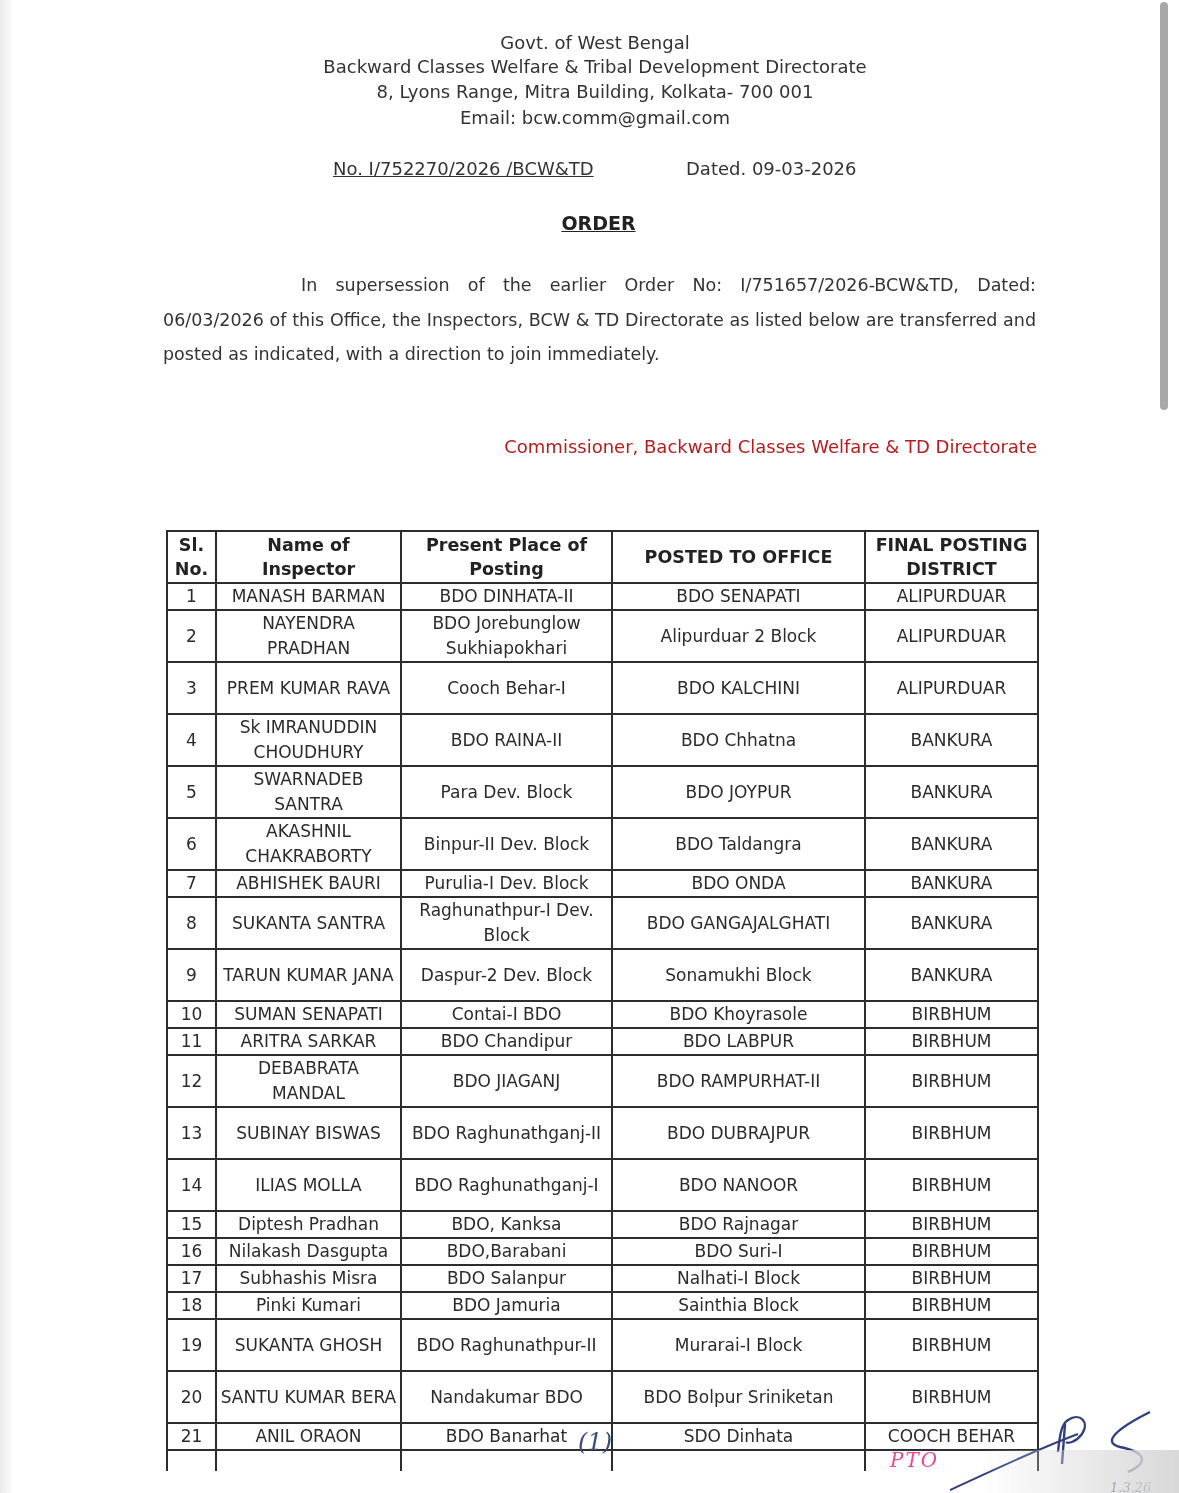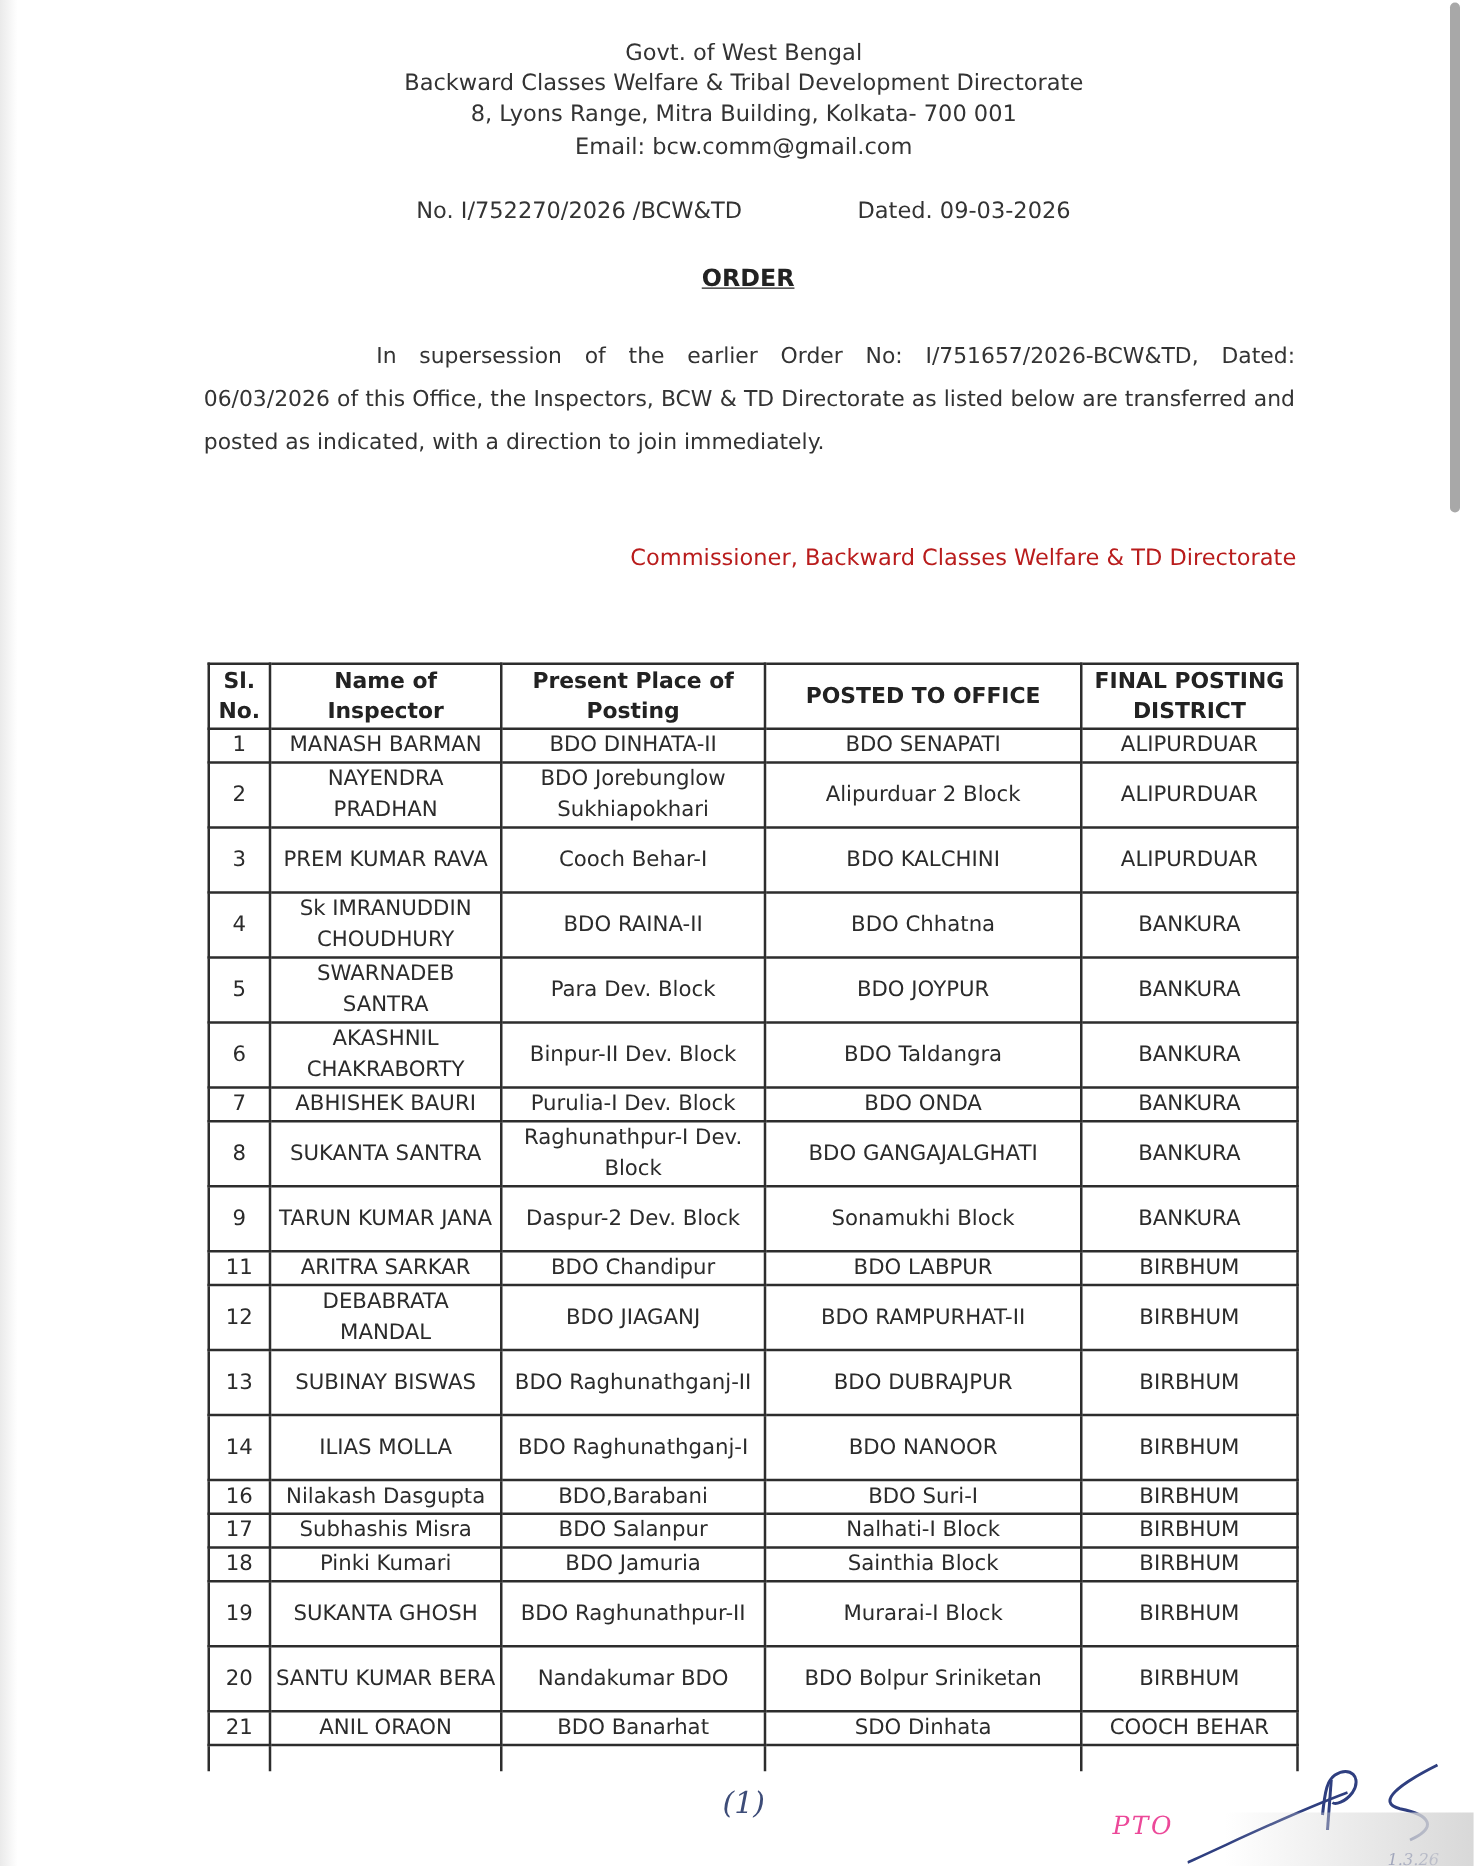--- a/index.html
+++ b/index.html
@@ -13,21 +13,21 @@
   .left-shade {
     position: absolute; left: 0; top: 0; width: 14px; height: 1493px;
     background: linear-gradient(to right, #eaeaea, #ffffff);
   }
   .hdr { position: absolute; left: 0; width: 1190px; text-align: center; font-size: 18px; line-height: 25px; color: #333; }
   .hdr-1 { top: 30px; }
   .hdr-2 { top: 54px; }
   .hdr-3 { top: 79px; }
   .hdr-4 { top: 105px; }
   .ref { position: absolute; top: 158px; font-size: 18px; color: #333; }
-  .ref-no { left: 333px; }
+  .ref-no { left: 333px; text-decoration: underline; }
   .ref-date { left: 686px; }
   .order-title {
     position: absolute; top: 212px; left: 0; width: 1197px; text-align: center;
     font-weight: bold; font-size: 19px; text-decoration: underline; color: #222;
   }
   .para {
     position: absolute; left: 163px; width: 873px; top: 268px;
     font-size: 17.5px; line-height: 34.5px; text-align: justify;
     text-indent: 138px; color: #333;
   }
@@ -165,20 +165,27 @@
           <td>BANKURA</td>
         </tr>
         <tr class="h2">
           <td>9</td>
           <td>TARUN KUMAR JANA</td>
           <td>Daspur-2 Dev. Block</td>
           <td>Sonamukhi Block</td>
           <td>BANKURA</td>
         </tr>
         <tr class="h1">
+          <td>10</td>
+          <td>SUMAN SENAPATI</td>
+          <td>Contai-I BDO</td>
+          <td>BDO Khoyrasole</td>
+          <td>BIRBHUM</td>
+        </tr>
+        <tr class="h1">
           <td>11</td>
           <td>ARITRA SARKAR</td>
           <td>BDO Chandipur</td>
           <td>BDO LABPUR</td>
           <td>BIRBHUM</td>
         </tr>
         <tr class="h2">
           <td>12</td>
           <td>DEBABRATA MANDAL</td>
           <td>BDO JIAGANJ</td>
@@ -190,20 +197,27 @@
           <td>SUBINAY BISWAS</td>
           <td style="line-height: 22px; word-break: break-all;">BDO Raghunathganj-II</td>
           <td>BDO DUBRAJPUR</td>
           <td>BIRBHUM</td>
         </tr>
         <tr class="h2">
           <td>14</td>
           <td>ILIAS MOLLA</td>
           <td style="line-height: 22px; word-break: break-all;">BDO Raghunathganj-I</td>
           <td>BDO NANOOR</td>
+          <td>BIRBHUM</td>
+        </tr>
+        <tr class="h1">
+          <td>15</td>
+          <td>Diptesh Pradhan</td>
+          <td>BDO, Kanksa</td>
+          <td>BDO Rajnagar</td>
           <td>BIRBHUM</td>
         </tr>
         <tr class="h1">
           <td>16</td>
           <td>Nilakash Dasgupta</td>
           <td>BDO,Barabani</td>
           <td>BDO Suri-I</td>
           <td>BIRBHUM</td>
         </tr>
         <tr class="h1">

